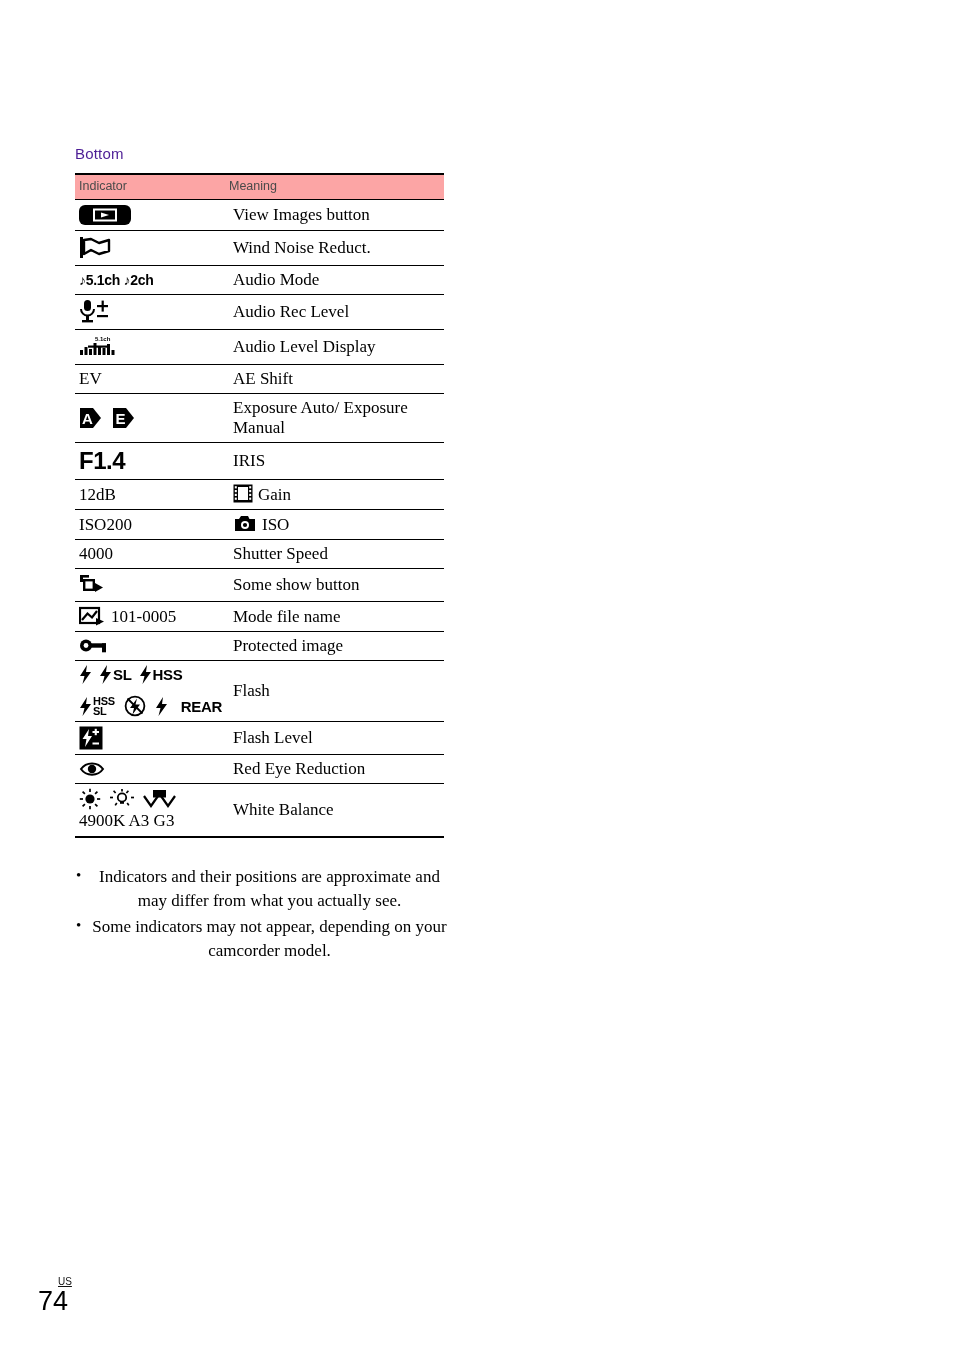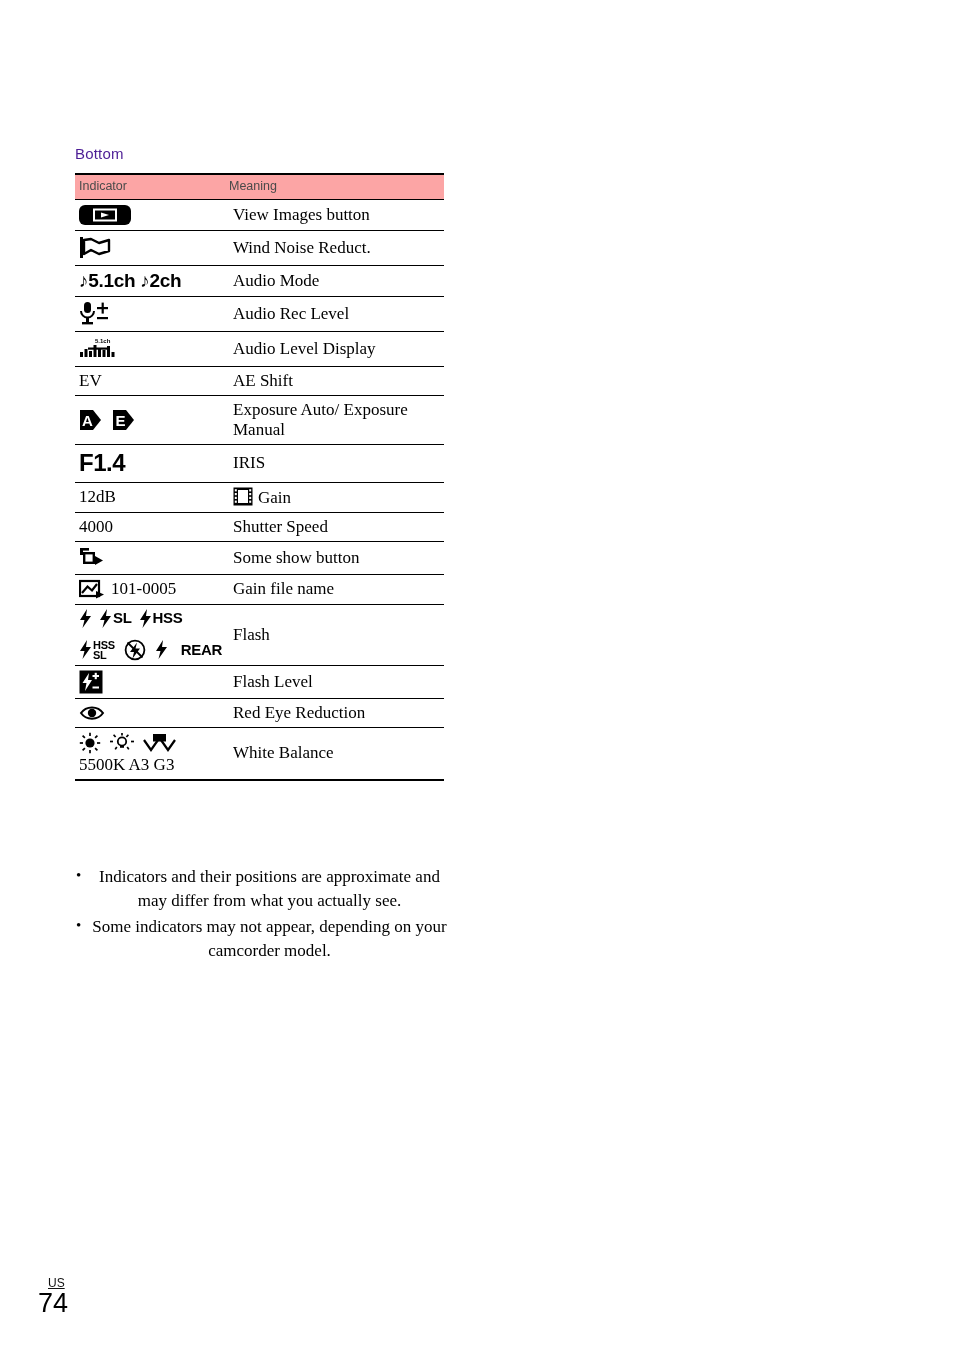--- a/index.html
+++ b/index.html
@@ -65,21 +65,21 @@
   td.meaning { padding-left: 8px; }
   td.indicator { padding-left: 4px; }
 
   
   .txt-serif { font-family: "Liberation Serif", serif; font-size: 17px; }
 
   
   .lcd {
     font-family: "Liberation Sans", sans-serif;
     font-weight: bold;
-    font-size: 19px;
+    font-size: 14px;
     letter-spacing: -0.3px;
   }
   .lcd-big {
     font-family: "Liberation Sans", sans-serif;
     font-weight: bold;
     font-size: 24px;
     letter-spacing: -0.5px;
   }
 
   .icon-row { display: flex; align-items: center; gap: 9px; flex-wrap: wrap; }
@@ -113,23 +113,23 @@
 
   
   .folio {
     position: absolute;
     left: 38px;
     top: 1277px;
     font-family: "Liberation Sans", sans-serif;
     line-height: 1;
   }
   .folio .us {
-    font-size: 12px;
+    font-size: 10px;
     display: block;
-    margin-left: 10px;
+    margin-left: 20px;
     margin-bottom: 1px;
     color: #111;
     text-decoration: underline;
   }
   .folio .num {
     font-size: 27px;
     display: block;
     color: #000;
   }
 </style>
@@ -285,20 +285,34 @@
             <rect x="1.8" y="13.6" width="2" height="2.2" fill="#fff"></rect>
             <rect x="16.2" y="2.2" width="2" height="2.2" fill="#fff"></rect>
             <rect x="16.2" y="6" width="2" height="2.2" fill="#fff"></rect>
             <rect x="16.2" y="9.8" width="2" height="2.2" fill="#fff"></rect>
             <rect x="16.2" y="13.6" width="2" height="2.2" fill="#fff"></rect>
           </svg>
         </span><span>Gain</span>
       </td>
     </tr>
 
+    <tr>
+      <td class="indicator">
+        <span class="txt-serif">ISO200</span>
+      </td>
+      <td class="meaning">
+        <span class="inline-ic">
+          <svg width="24" height="19" viewBox="0 0 24 19" aria-hidden="true">
+            <path d="M2 5 H6 L8 2 H15 L16.5 5 H22 V17 H2 Z" fill="#000"></path>
+            <circle cx="12" cy="11" r="4" fill="#fff"></circle>
+            <circle cx="12" cy="11" r="2.1" fill="#000"></circle>
+          </svg>
+        </span><span>ISO</span>
+      </td>
+    </tr>
 
     <tr>
       <td class="indicator">
         <span class="txt-serif">4000</span>
       </td>
       <td class="meaning">
         <span>Shutter Speed</span>
       </td>
     </tr>
 
@@ -328,24 +342,39 @@
             <svg width="26" height="21" viewBox="0 0 26 21" aria-hidden="true">
               <rect x="1" y="2" width="19" height="15" fill="none" stroke="#000" stroke-width="2.2"></rect>
               <polyline points="3,14 8.5,7.5 13,11.5 18,5" fill="none" stroke="#000" stroke-width="2.2"></polyline>
               <polygon points="17,12 25,15.5 17,19.5" fill="#000"></polygon>
             </svg>
           </span>
           <span class="txt-serif">101-0005</span>
         </span>
       </td>
       <td class="meaning">
-        <span>Gain file name</span>
-      </td>
-    </tr>
-
+        <span>Mode file name</span>
+      </td>
+    </tr>
+
+    <tr>
+      <td class="indicator">
+        <span>
+          <svg width="36" height="20" viewBox="0 0 36 20" aria-hidden="true">
+            <circle cx="7" cy="9.5" r="6" fill="#000"></circle>
+            <circle cx="7" cy="9.5" r="2.4" fill="#fff"></circle>
+            <rect x="11" y="7.3" width="16" height="4.4" fill="#000"></rect>
+            <rect x="23" y="7.3" width="4" height="9" fill="#000"></rect>
+          </svg>
+        </span>
+      </td>
+      <td class="meaning">
+        <span>Protected image</span>
+      </td>
+    </tr>
 
     <tr>
       <td class="indicator">
         <span class="icon-stack">
           <span class="icon-row" style="gap:7px;">
             <span>
               <svg width="13" height="19" viewBox="0 0 13 19" aria-hidden="true">
                 <polygon points="8,0 1,11 5.5,11 3.5,19 12,7 7,7" fill="#000"></polygon>
               </svg>
             </span>
@@ -459,21 +488,21 @@
               </svg>
             </span>
             <span>
               <svg width="34" height="22" viewBox="0 0 34 22" aria-hidden="true">
                 <polyline points="1,8 8,18 15,8" fill="none" stroke="#000" stroke-width="2.2"></polyline>
                 <rect x="10" y="2" width="13" height="7.5" fill="#000"></rect>
                 <polyline points="18,8 25,18 32,8" fill="none" stroke="#000" stroke-width="2.2"></polyline>
               </svg>
             </span>
           </span>
-          <span class="txt-serif">5500K  A3  G3</span>
+          <span class="txt-serif">4900K  A3  G3</span>
         </span>
       </td>
       <td class="meaning">
         <span>White Balance</span>
       </td>
     </tr>
 
   </tbody>
 </table>
 

